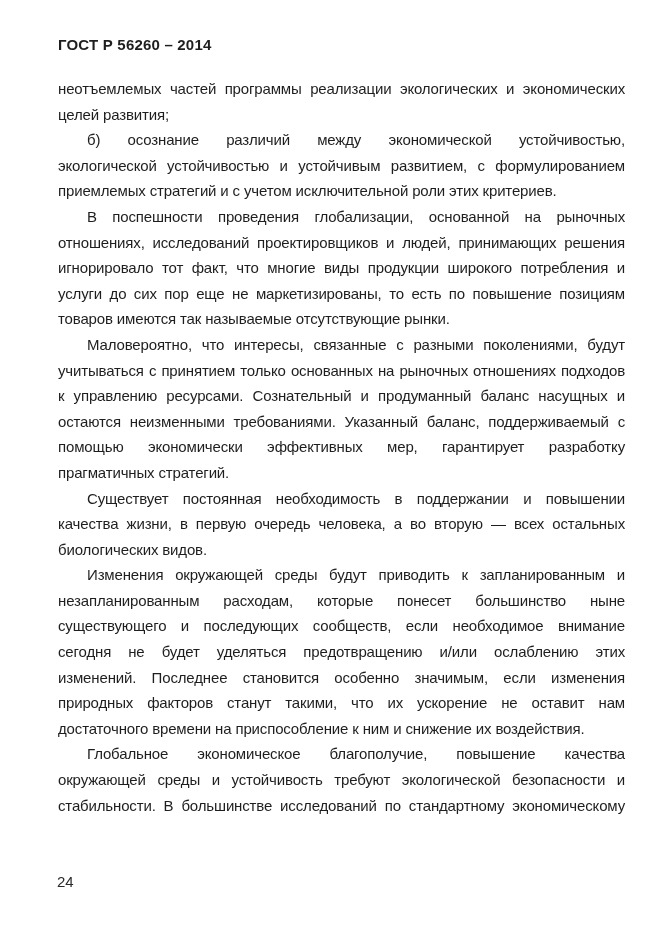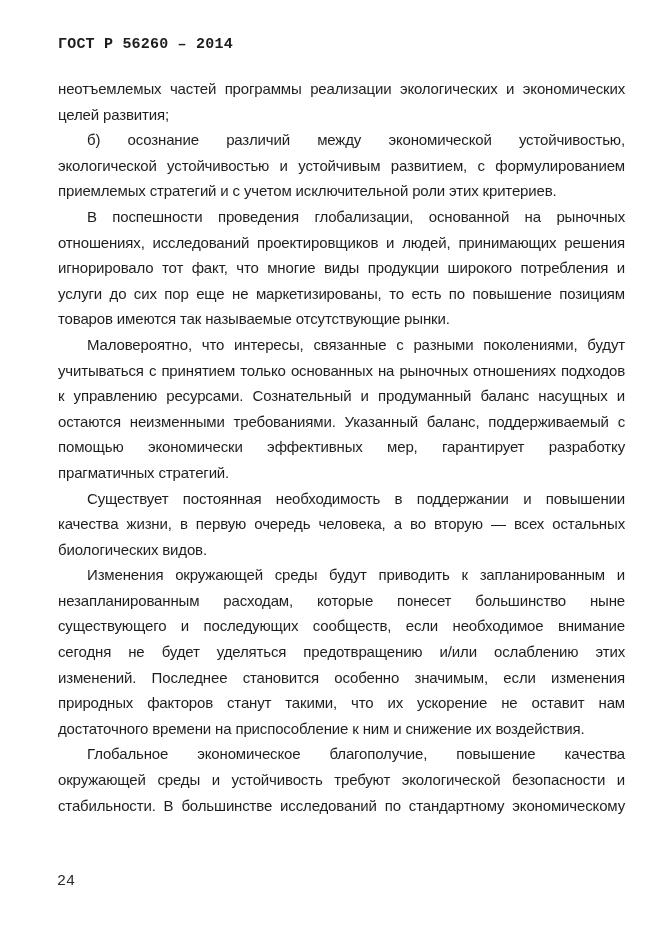--- a/index.html
+++ b/index.html
@@ -17,21 +17,20 @@
     color: #1e1e1e;
   }
   .doc-header {
     position: absolute;
     left: 58px;
     top: 36px;
     font-size: 15px;
     font-weight: bold;
     letter-spacing: 0.2px;
     white-space: nowrap;
-    font-family: Liberation Mono, monospace;
   }
   .doc-body {
     position: absolute;
     left: 58px;
     top: 76px;
     width: 567px;
     font-size: 15px;
     letter-spacing: -0.15px;
   }
   .para {
@@ -51,21 +50,21 @@
     text-align-last: left;
     -moz-text-align-last: left;
   }
   .line.indent {
     padding-left: 29px;
   }
   .page-number {
     position: absolute;
     left: 57px;
     top: 872px;
-    font-family: Liberation Mono, monospace;
+    font-family: Liberation Sans, sans-serif;
     font-size: 15px;
     line-height: 20px;
     color: #2a2a2a;
   }
 </style>
 </head>
 <body>
 
 <div class="page">
   <div class="doc-header">ГОСТ Р 56260 – 2014</div>

